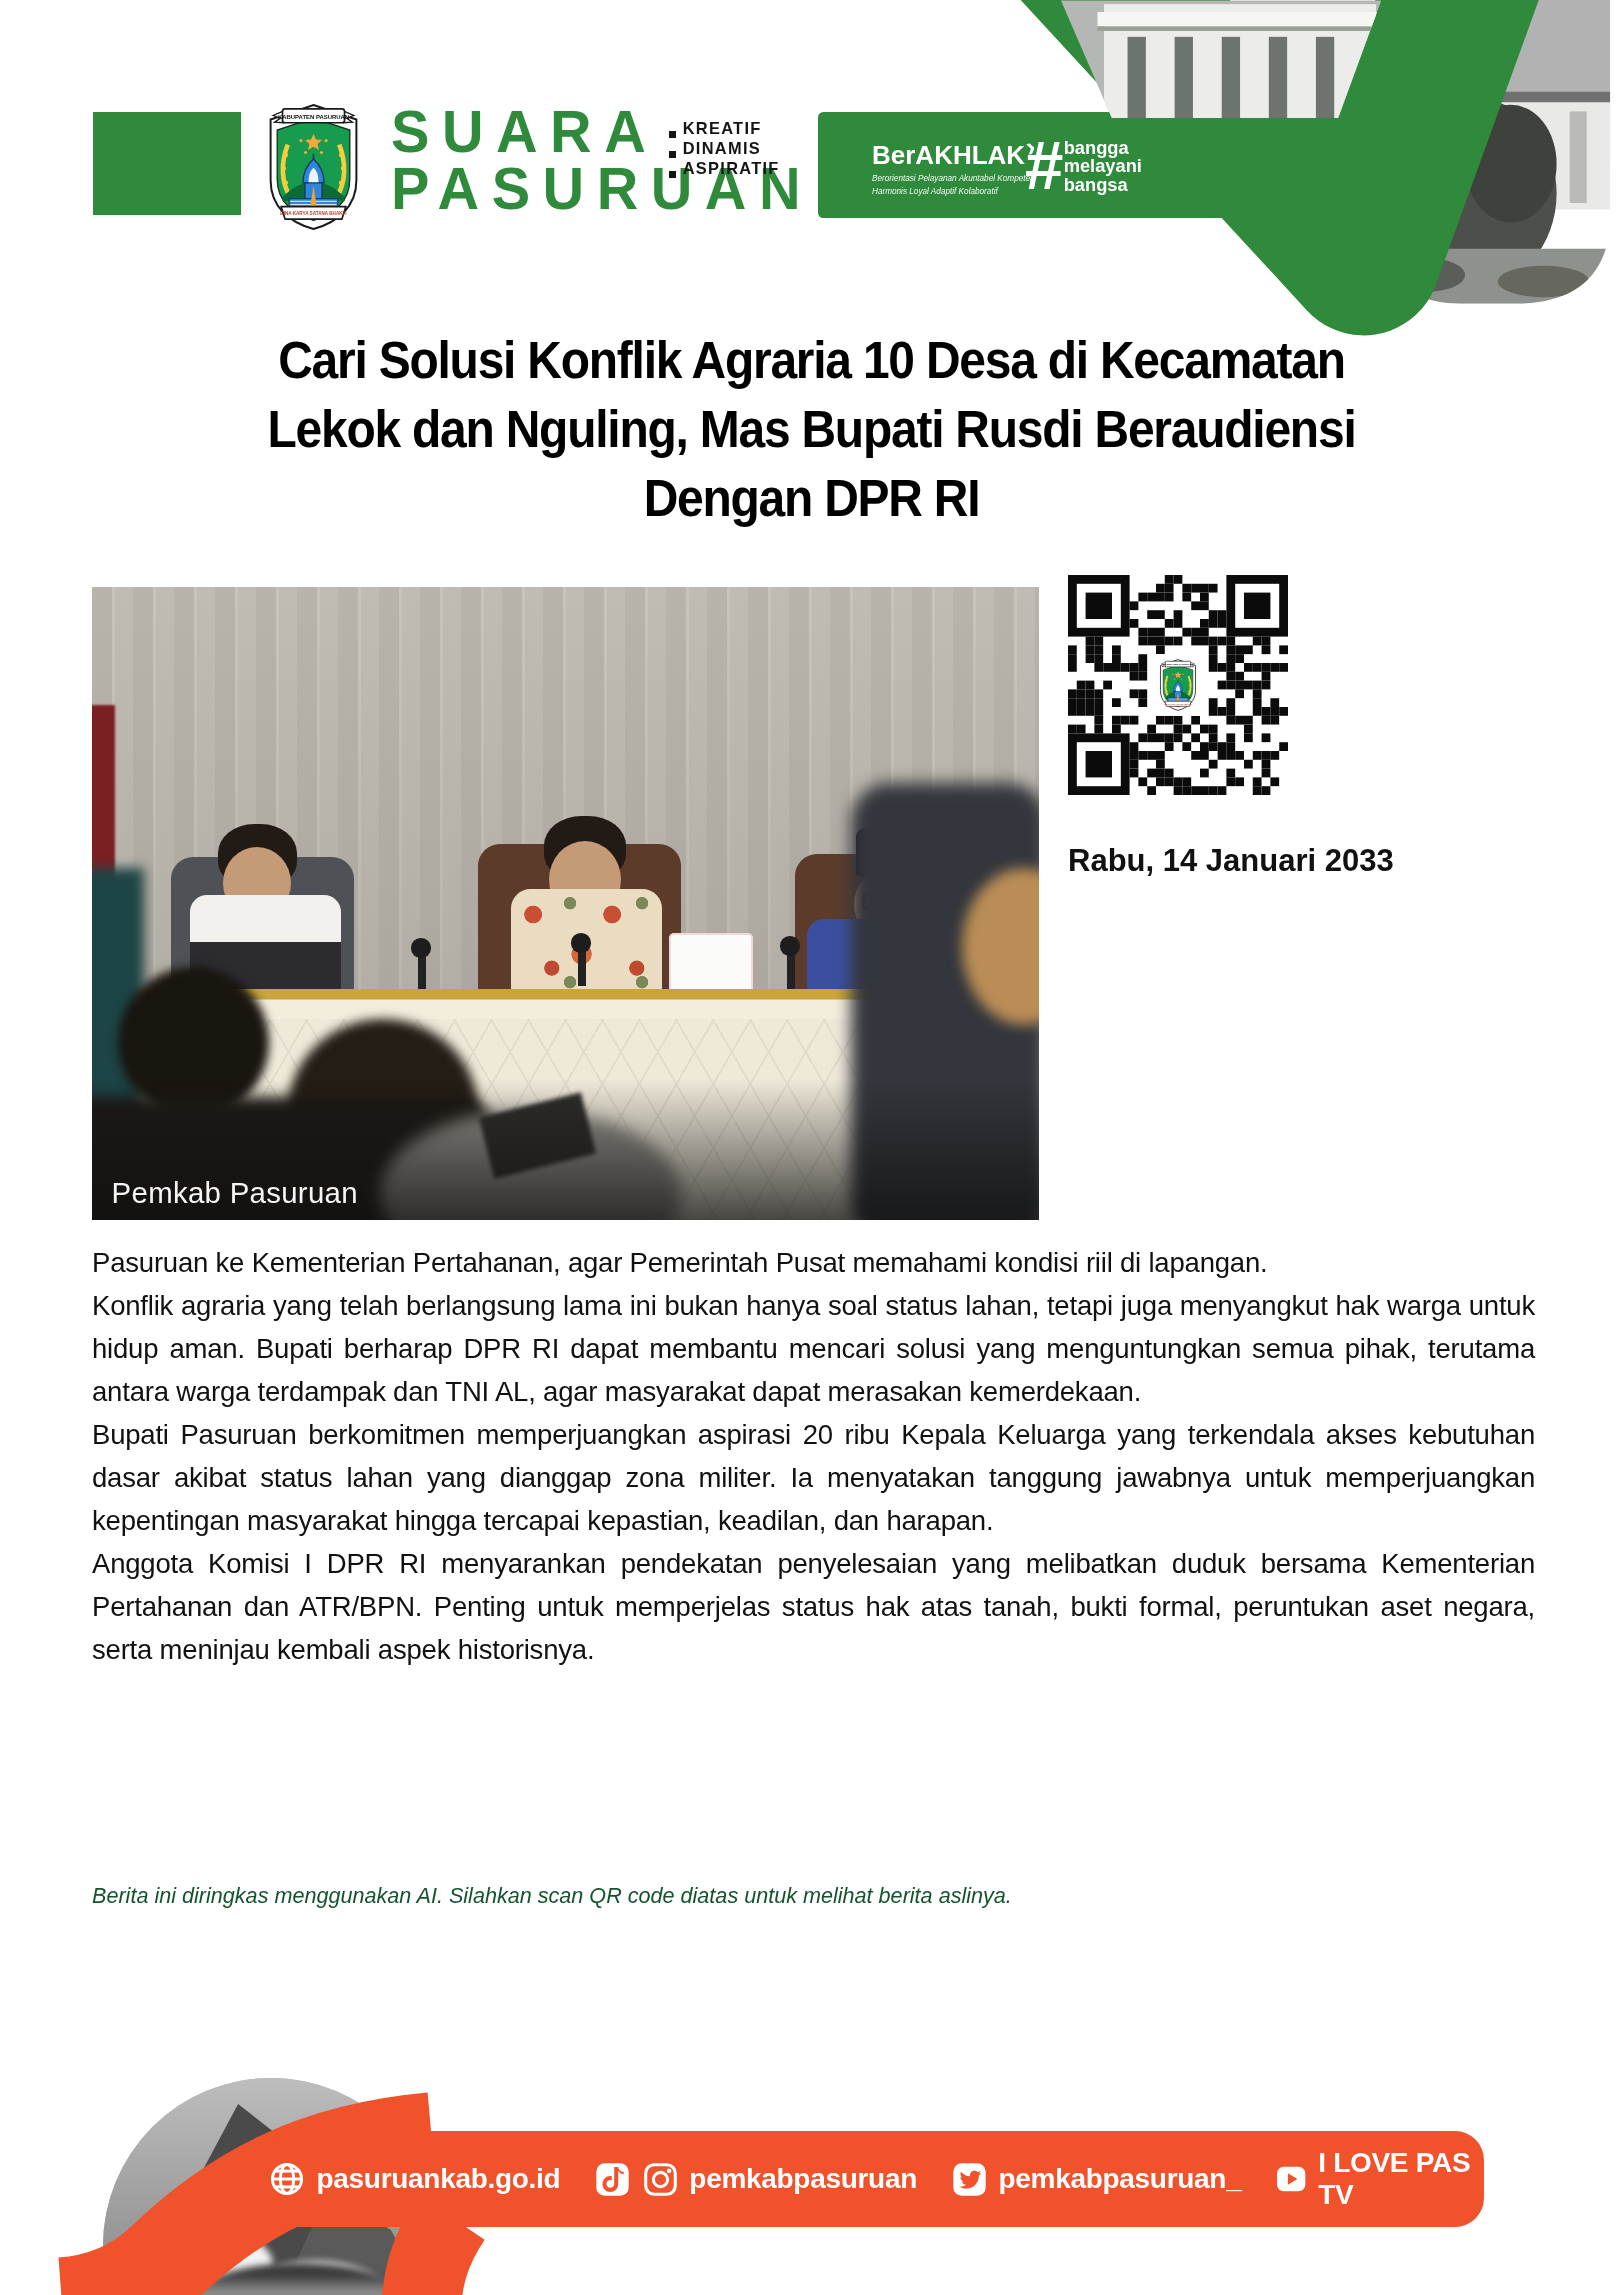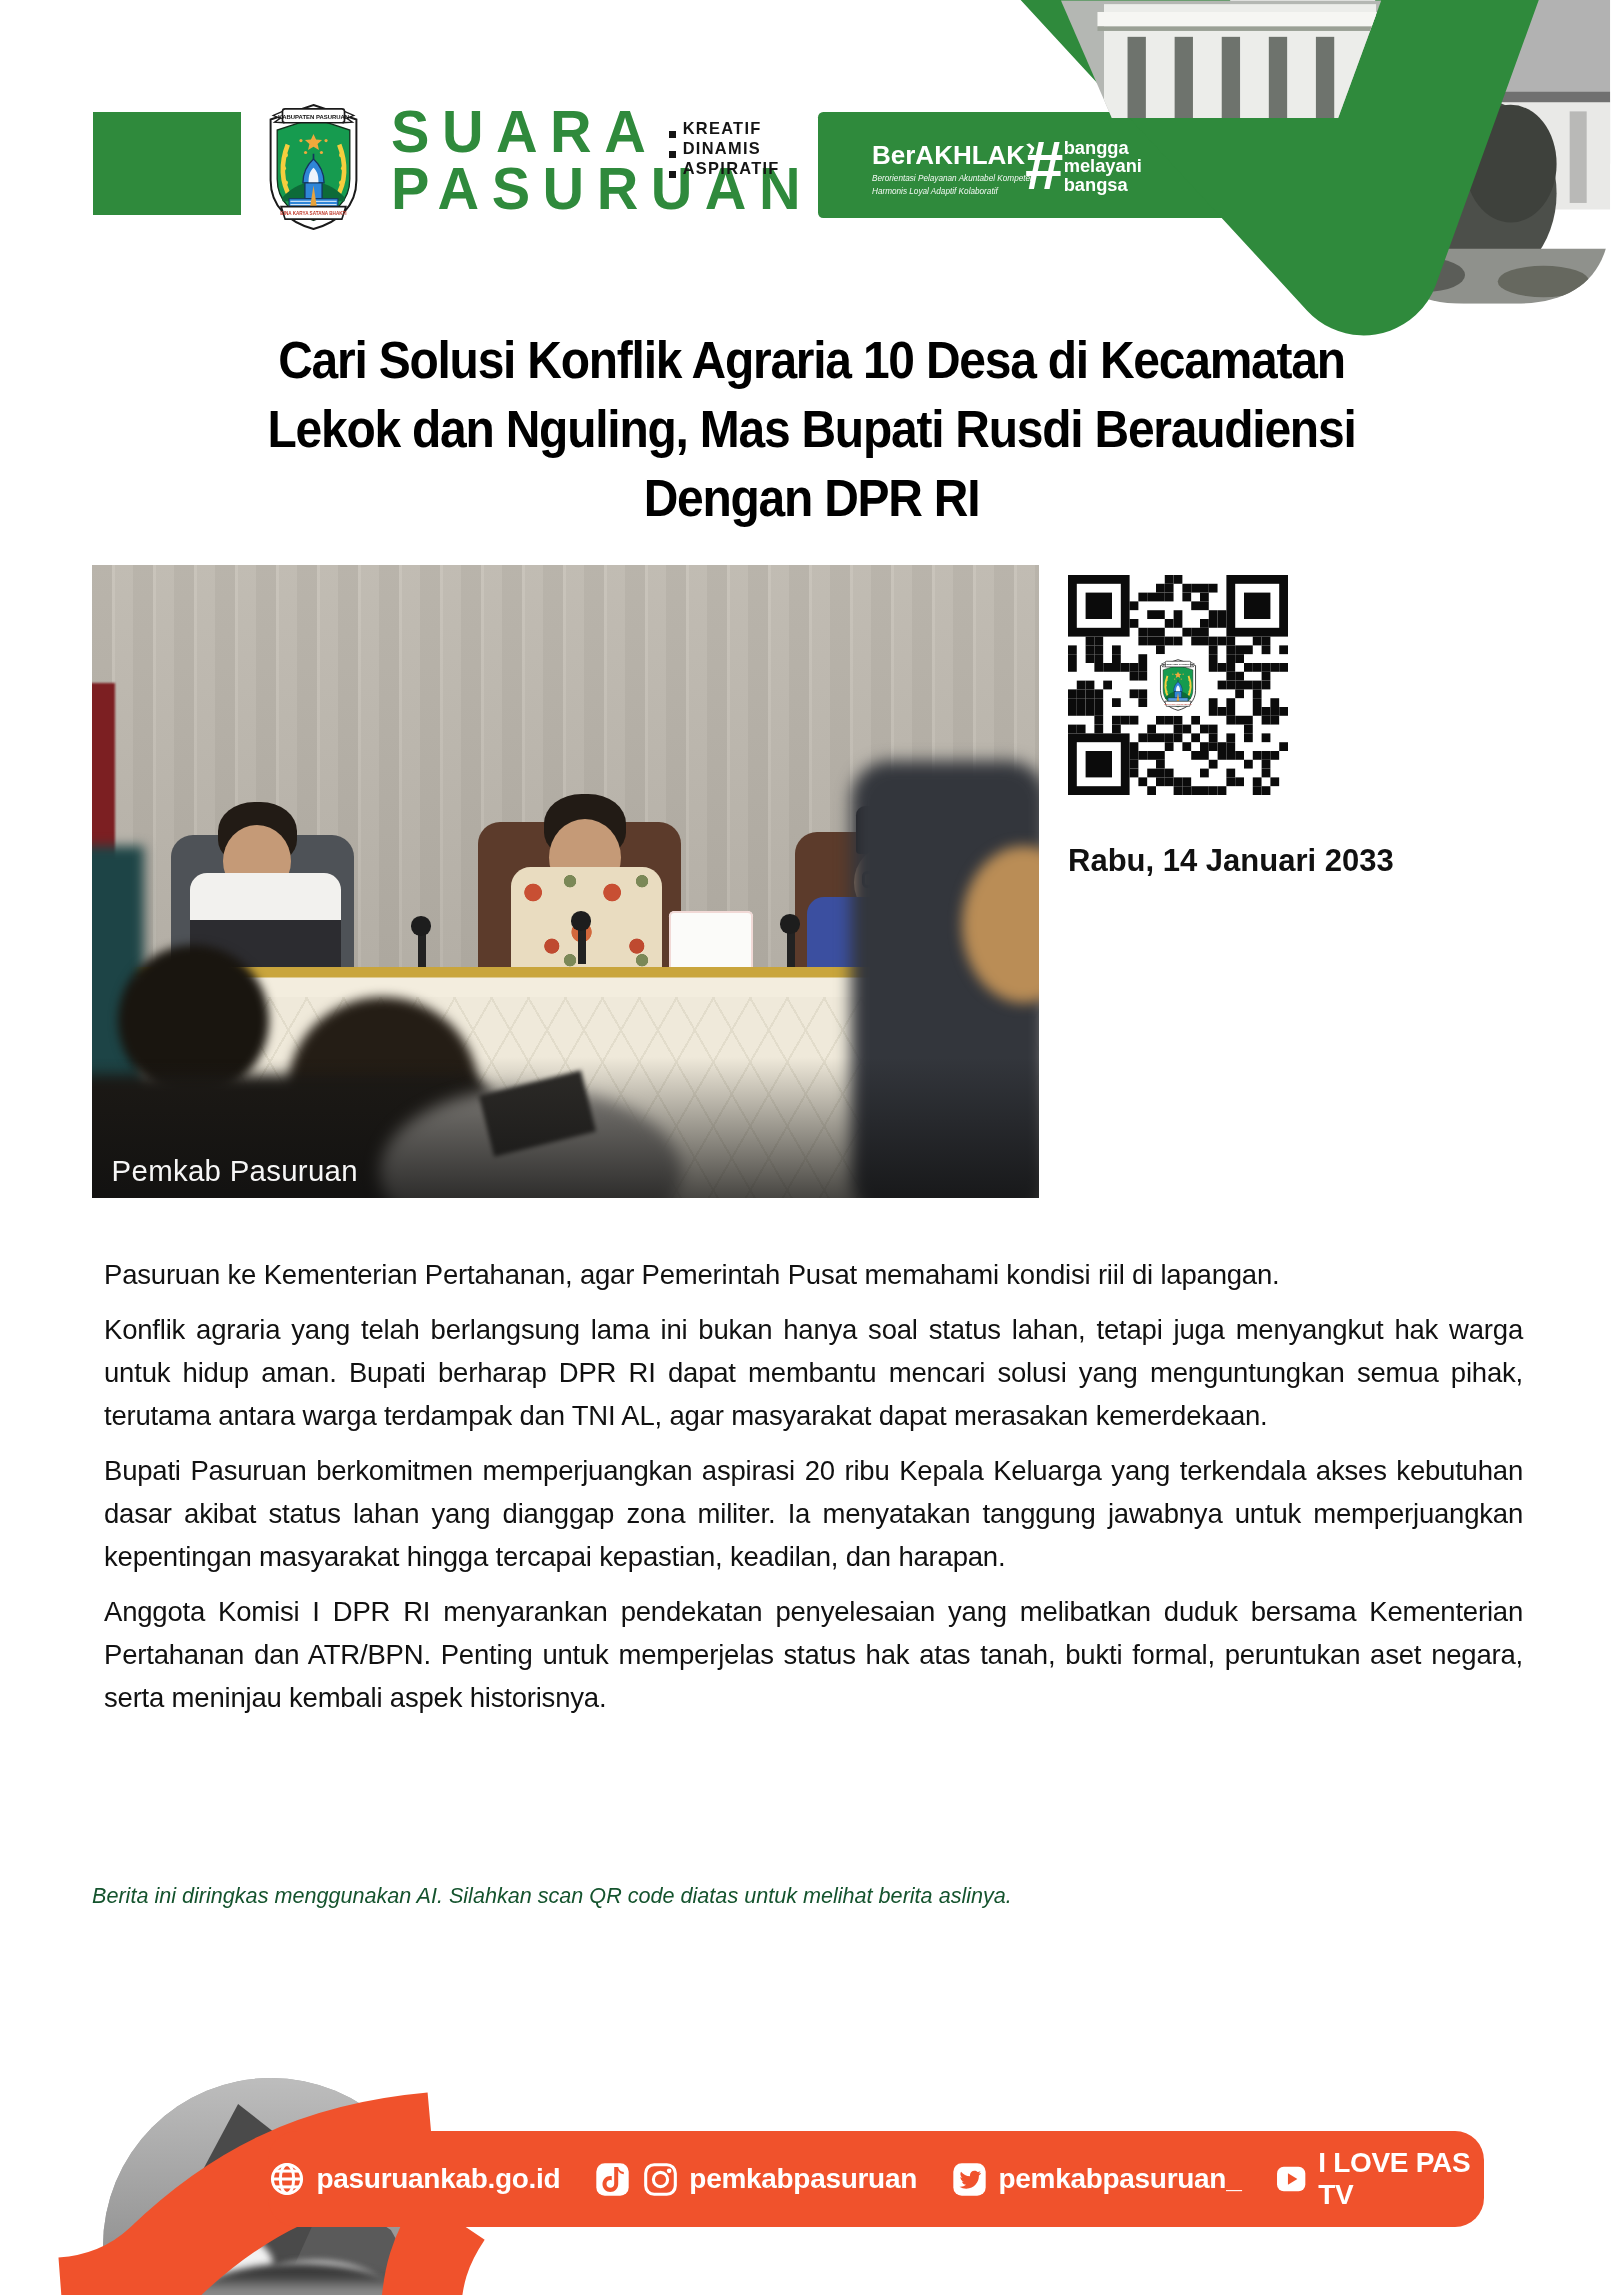--- a/index.html
+++ b/index.html
@@ -32,21 +32,21 @@
   .bangga .hash{font-size:69px;line-height:63px;font-weight:bold;font-style:italic;margin-right:1.3px;position:relative;top:3.9px;}
   .bangga .words{font-size:18.3px;line-height:18.3px;font-weight:bold;margin-top:9.2px;}
 
   .decor-svg{position:absolute;left:811px;top:0;width:811px;height:419px;z-index:2;}
 
   
   .title{position:absolute;left:72px;right:72px;top:326px;text-align:center;font-weight:bold;
          font-size:51px;line-height:69px;letter-spacing:-1.3px;transform:scaleX(.94);color:#000;}
 
   
-  .photo{position:absolute;left:92px;top:565px;width:947px;height:633px;overflow:hidden;background:#b9b4ab;}
+  .photo{position:absolute;left:92px;top:587px;width:947px;height:633px;overflow:hidden;background:#b9b4ab;}
   .ph-wall{position:absolute;inset:0;background:
       repeating-linear-gradient(90deg,#b4afa6 0 19.6px,#c8c3ba 19.6px 23px,#beb9b0 23px 41px);}
   .ph-wall-shade{position:absolute;inset:0;background:linear-gradient(#cdc8bf33,#9b968d55 70%);}
   .ph-flag{position:absolute;left:-7.9px;top:118px;width:31px;height:203px;background:#7c1f22;filter:blur(1.3px);}
   .ph-flag2{position:absolute;left:-9.2px;top:308px;width:23.6px;height:92px;background:#24408e;filter:blur(2px);}
   .ph-chair{position:absolute;background:#5c3b2b;border-radius:22px 22px 0 0;}
   .ph-chair.c{left:386px;top:257px;width:203px;height:164px;}
   .ph-chair.r{left:703px;top:267px;width:190px;height:157px;}
   .ph-chair.l{left:79px;top:270px;width:183px;height:151px;background:#4e5257;}
   .ph-head{position:absolute;border-radius:50%;background:#c59a77;}
@@ -85,21 +85,21 @@
 
   
   .qr{position:absolute;left:1068px;top:575px;width:220px;height:220px;background:#fff;}
 
   
   .date{position:absolute;left:1068px;top:843px;font-size:31px;font-weight:bold;}
   .lead-col{position:absolute;left:1068px;top:890px;width:467px;font-size:27.5px;line-height:41px;
             text-align:justify;letter-spacing:-0.3px;}
   .main-text{position:absolute;left:92px;top:1241px;width:1443px;font-size:27.5px;line-height:43px;
              text-align:justify;letter-spacing:-0.2px;}
-  .main-text p{margin:12px;}
+  .main-text p{margin:0;}
   .ai-note{position:absolute;left:92px;top:1883px;width:1443px;font-size:21.6px;font-style:italic;color:#14532d;}
 
   
   .mountain{position:absolute;left:103px;top:2078px;width:336px;height:336px;border-radius:50%;overflow:hidden;z-index:1;background:#a5a5a5;}
   .mt-sky{position:absolute;inset:0;background:linear-gradient(#bdbdbd,#8d8d8d 60%);}
   .mt-peak{position:absolute;left:19.6px;top:26px;width:275px;height:216px;background:#4a4a4a;
            clip-path:polygon(0% 100%,42% 0%,58% 16%,78% 38%,100% 100%);}
   .mt-ridge{position:absolute;left:164px;top:111px;width:177px;height:137px;background:#5a5a5a;
             clip-path:polygon(0% 100%,35% 0%,70% 30%,100% 100%);}
   .mt-cloud{position:absolute;background:#f2f2f2;border-radius:50%;filter:blur(3.9px);}

